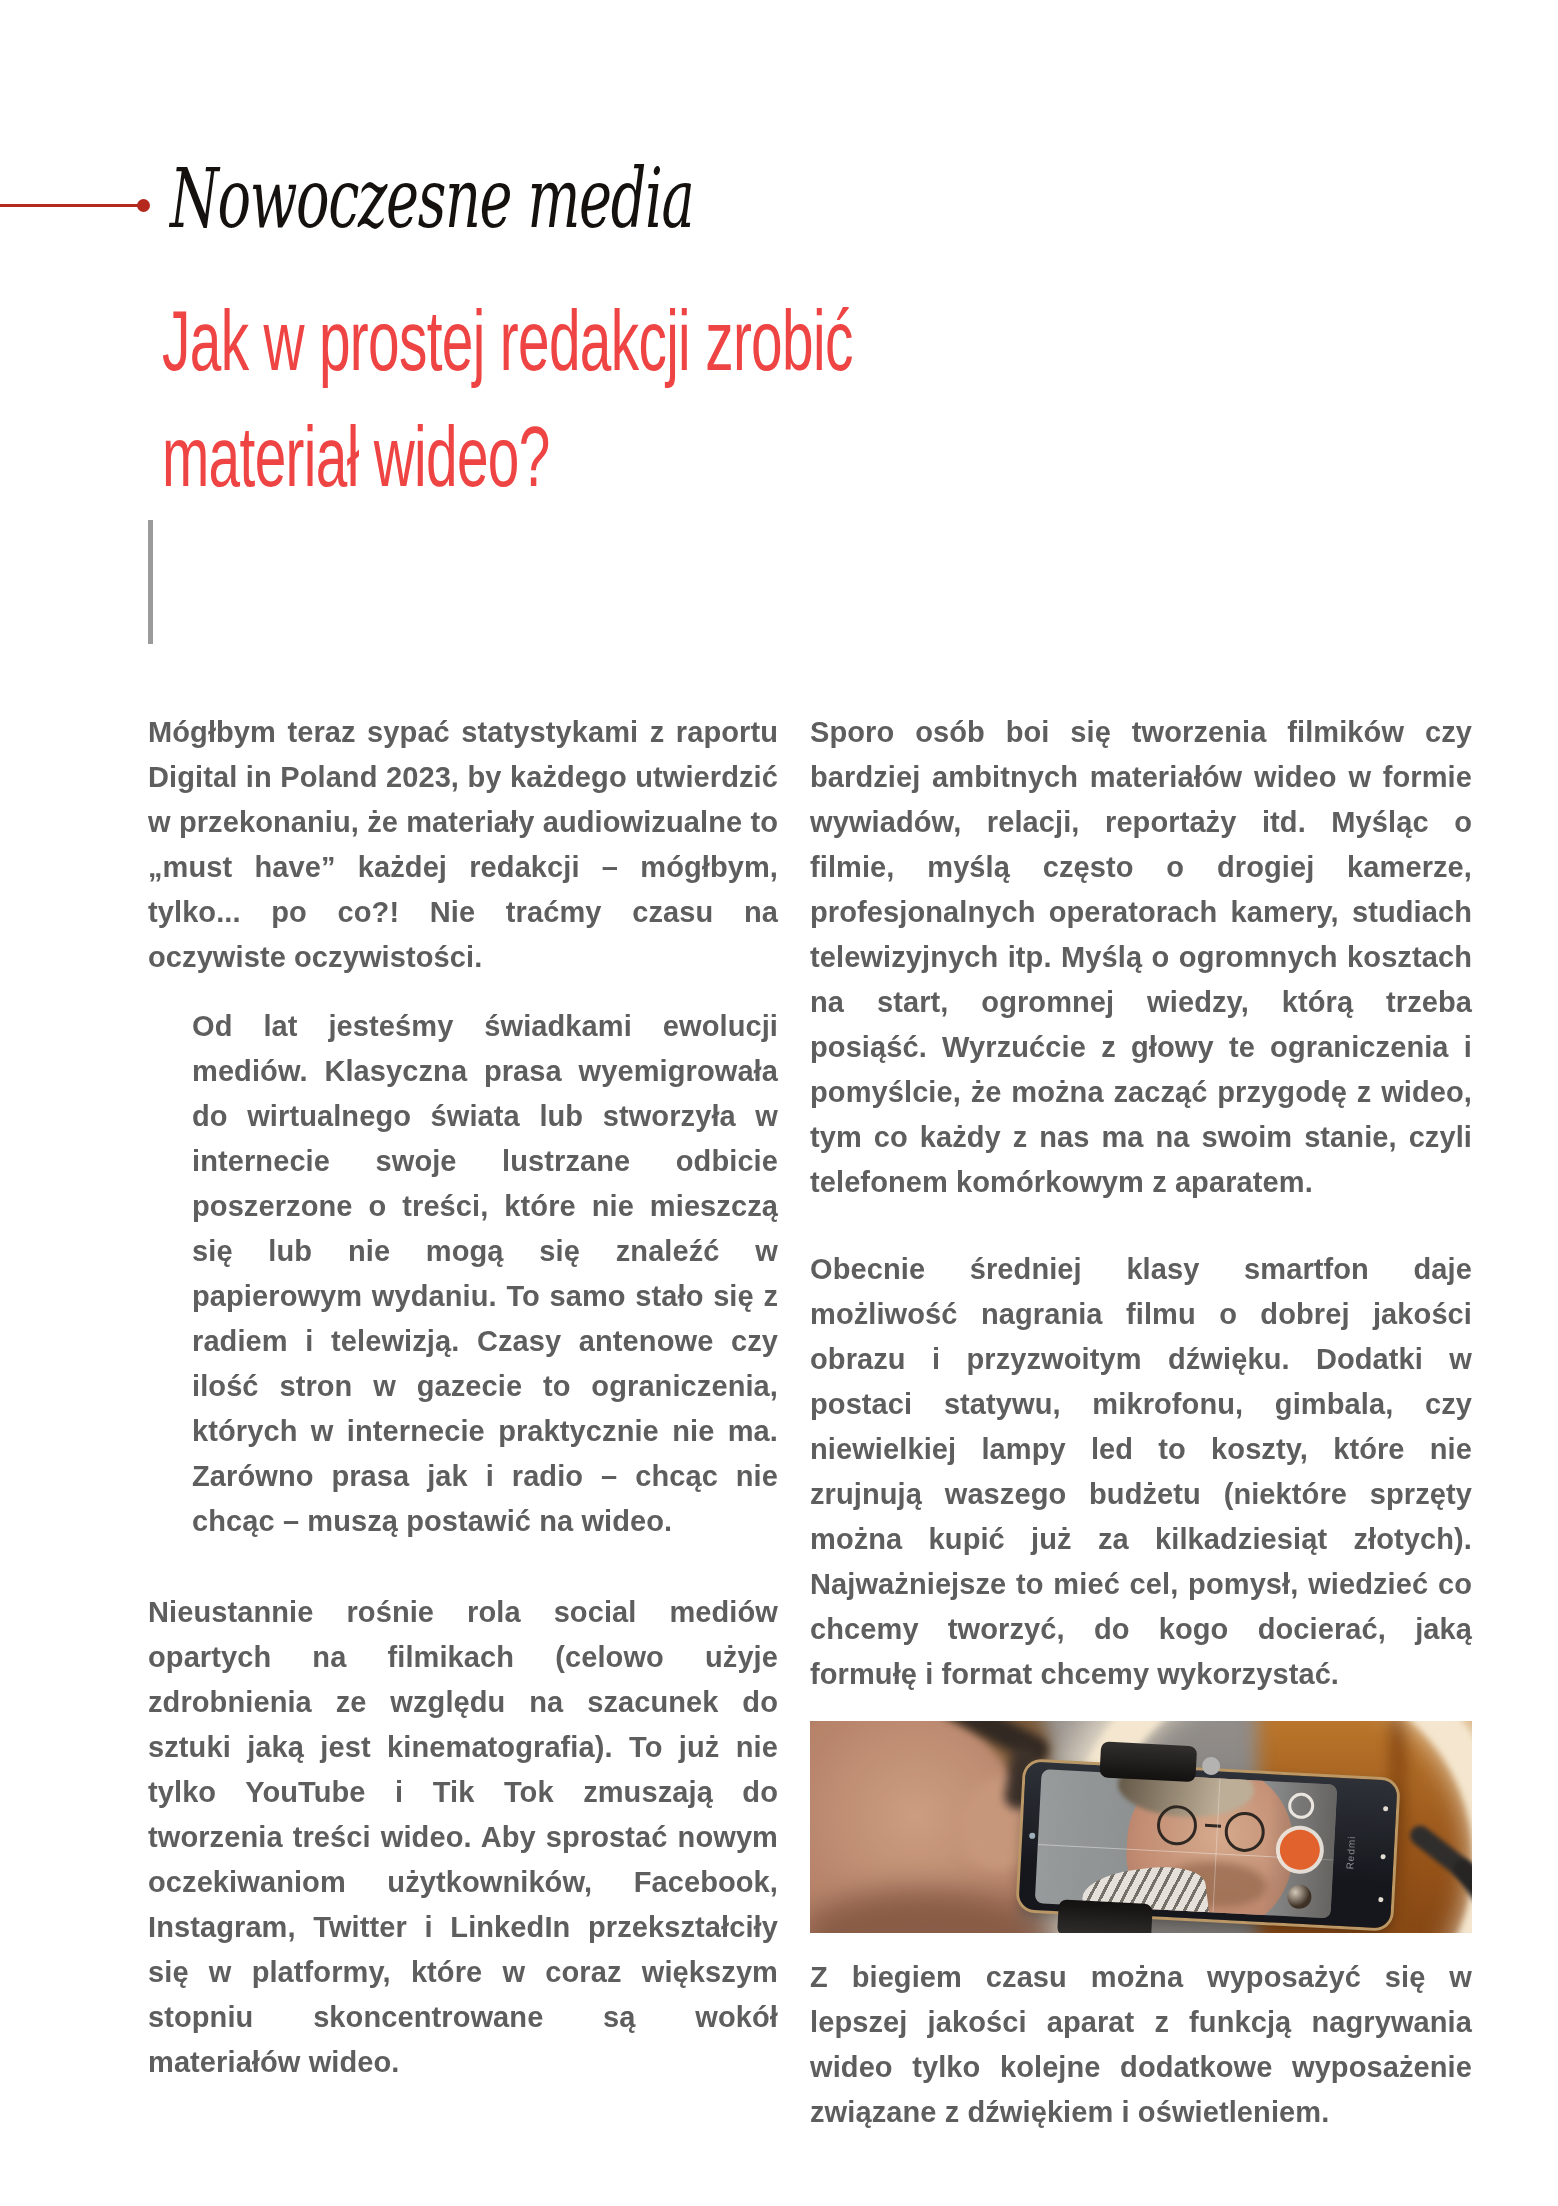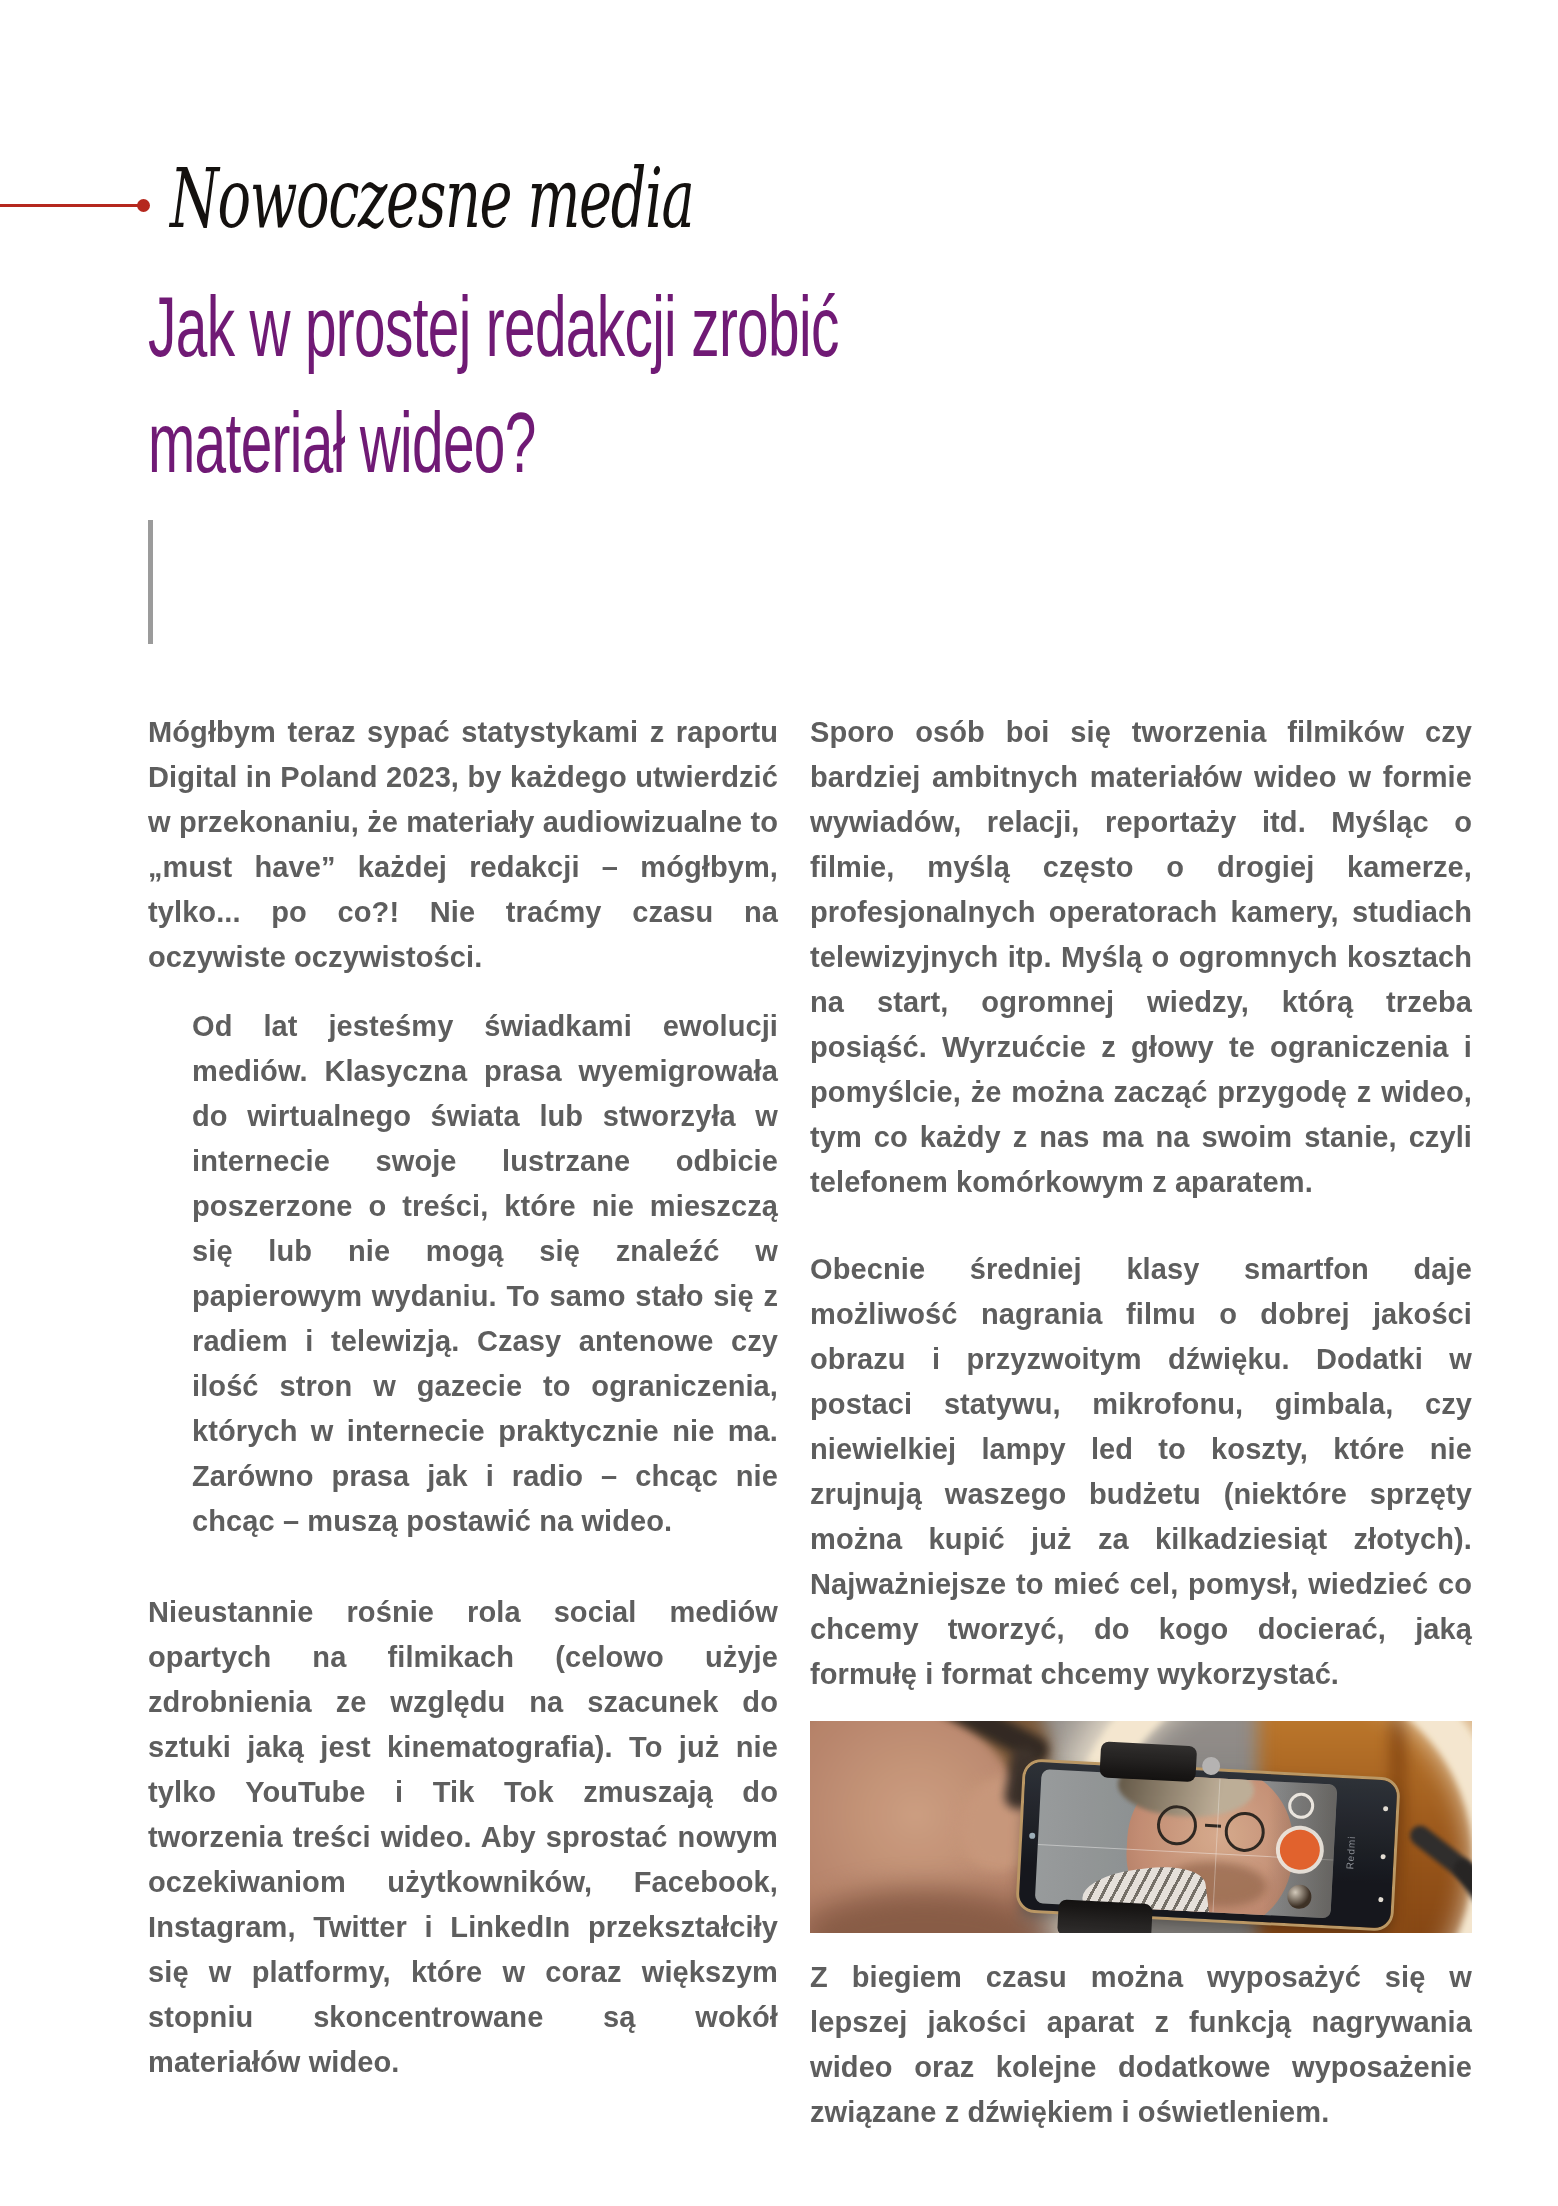--- a/index.html
+++ b/index.html
@@ -5,22 +5,22 @@
   html,body{margin:0;padding:0;background:#ffffff;}
   .page{position:relative;width:1558px;height:2206px;background:#ffffff;overflow:hidden;
         font-family:"Liberation Sans",sans-serif;}
 
   
   .red-rule{position:absolute;left:0;top:204px;width:140px;height:3px;background:#b5281e;}
   .red-dot{position:absolute;left:137px;top:199px;width:13px;height:13px;border-radius:50%;background:#b5281e;}
   .kicker{position:absolute;left:170px;top:158px;margin:0;font-family:"DejaVu Serif",serif;
           font-style:italic;font-weight:400;font-size:82px;line-height:82px;color:#14110f;white-space:nowrap;text-align:center;}
   .kicker-inner{display:inline-block;transform:scaleX(.68);transform-origin:0 0;letter-spacing:-2px;}
-  .headline{position:absolute;left:146px;top:266px;margin:2px;font-weight:400;font-size:86px;
-            line-height:116px;color:#701a75;white-space:nowrap;}
+  .headline{position:absolute;left:146px;top:266px;margin:16px;font-weight:400;font-size:86px;
+            line-height:116px;color:#ef4444;white-space:nowrap;}
   .hl-inner{display:inline-block;transform:scaleX(.66);transform-origin:0 0;letter-spacing:-1px;}
   .hl-line{display:block;}
 
   
   .lede-bar{position:absolute;left:148px;top:520px;width:5px;height:124px;background:#9b9b9b;}
   .lede{position:absolute;left:201px;top:524px;width:1196px;margin:0;font-style:italic;
         font-size:30px;line-height:47px;color:#686868;text-align:justify;}
 
   
   .cols{position:absolute;left:148px;top:710px;width:1324px;display:flex;gap:32px;}
@@ -171,17 +171,17 @@
           <div class="ph-camdot"></div>
           <div class="ph-brand">Redmi</div>
           <div class="ph-clamp-top"></div>
           <div class="ph-clamp-knob"></div>
           <div class="ph-clamp-bottom"></div>
         </div>
 
         <div class="ph-grade"></div>
       </figure>
 
-      <p class="gap-none">Z biegiem czasu można wyposażyć się w lepszej jakości aparat z funkcją nagrywania wideo oraz kolejne dodatkowe wyposażenie związane z dźwiękiem i oświetleniem.</p>
+      <p class="gap-none">Z biegiem czasu można wyposażyć się w lepszej jakości aparat z funkcją nagrywania wideo tylko kolejne dodatkowe wyposażenie związane z dźwiękiem i oświetleniem.</p>
     </div>
 
   </div>
 </div>
 
 </body></html>

